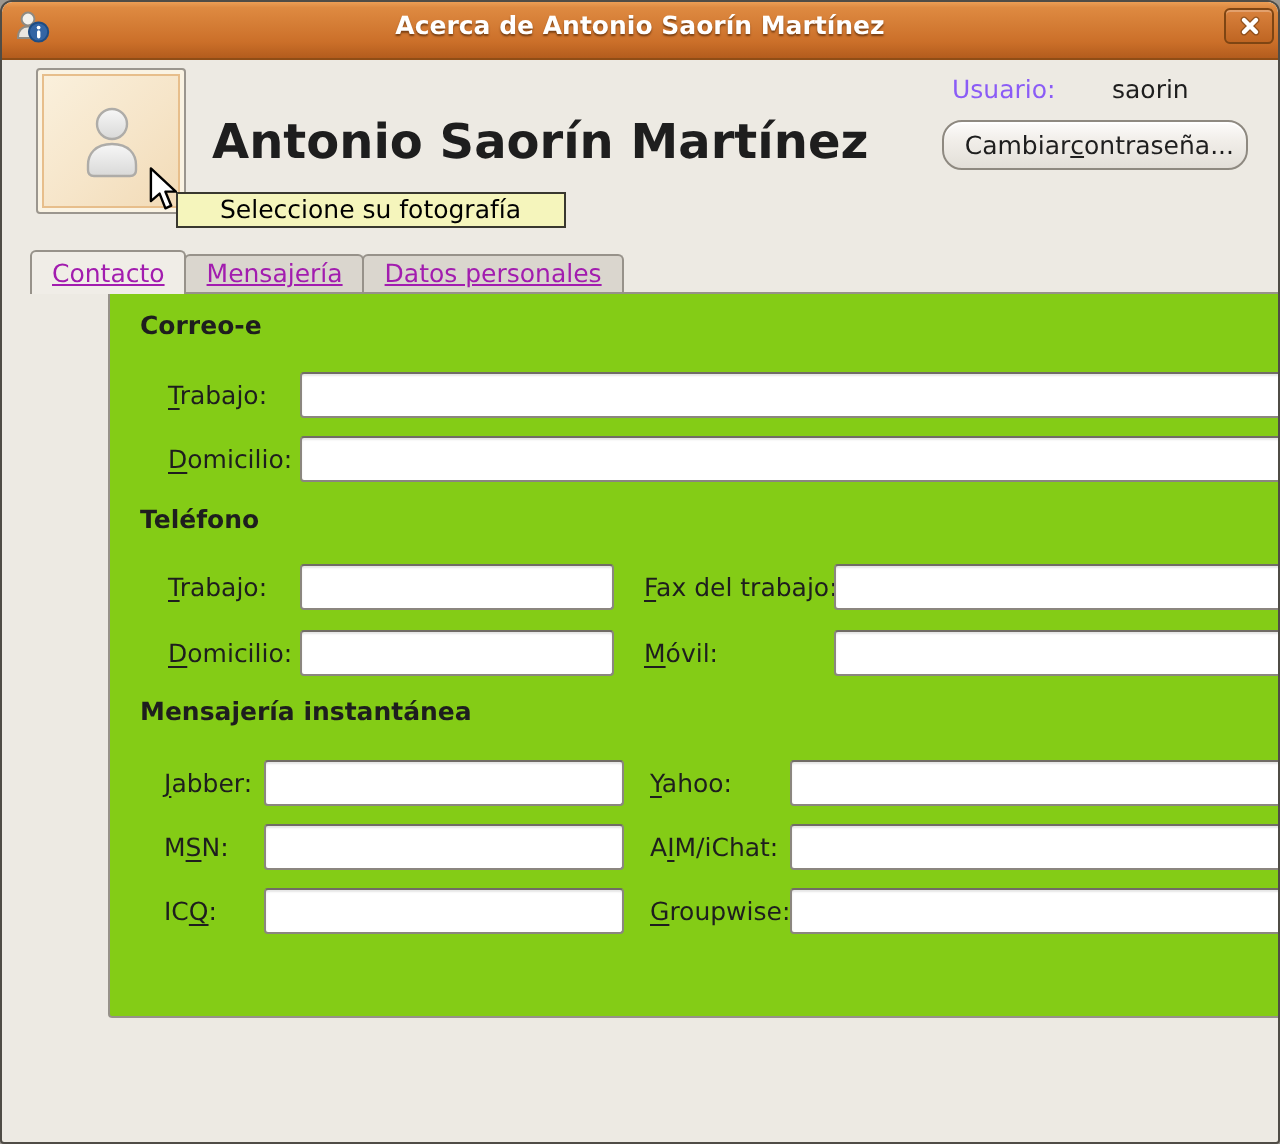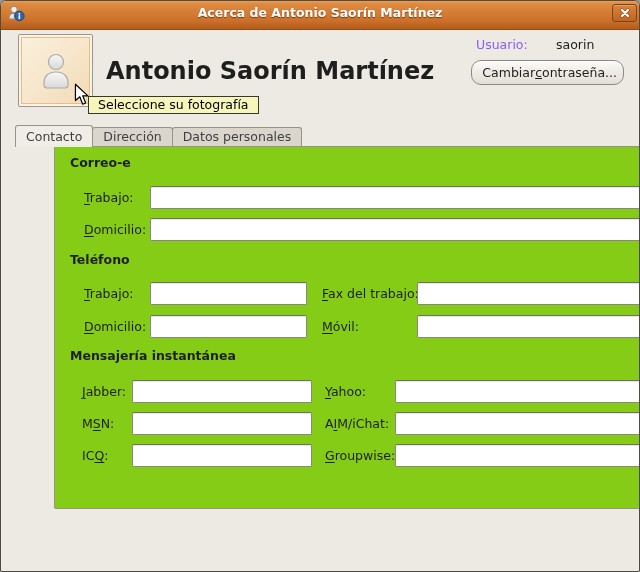--- a/index.html
+++ b/index.html
@@ -42,21 +42,21 @@
   .photo-inner{
     width:100%;height:100%;border:1px solid #E7BE8B;
     background:linear-gradient(135deg,#FAF0DC 0%,#F6E5C9 55%,#F2DBB7 100%);
     display:flex;align-items:center;justify-content:center;
   }
   .name-heading{
     position:absolute;left:105px;top:56px;font-size:24px;font-weight:bold;color:#1E1E1E;
   }
   .tooltip{
     position:absolute;left:87px;top:95px;height:18px;line-height:16px;
-    background:#F5F5BC;border:1px solid #39382F;padding:0 9px;
+    background:#F5F5BC;border:1px solid #39382F;padding:0 21px;
     font-size:12.5px;color:#000;z-index:5;white-space:nowrap;
   }
   .cursor{position:absolute;left:73px;top:82px;z-index:6;}
   .user-label{position:absolute;left:475px;top:36px;font-size:12.5px;color:#8b5cf6;}
   .user-value{position:absolute;left:555px;top:36px;font-size:12.5px;color:#1E1E1E;}
 
   .gtk-btn{
     background:linear-gradient(#FDFCFB,#F1EEE9 40%,#E3DFD8);
     border:1px solid #8E8980;border-radius:10px;
     box-shadow:inset 0 1px 0 rgba(255,255,255,.9);
@@ -64,21 +64,21 @@
     display:flex;align-items:center;justify-content:flex-end;
     font-family:"DejaVu Sans","Liberation Sans",sans-serif;
   }
   .change-pass-btn{position:absolute;left:470px;top:59px;width:153px;height:25px;}
 
   
   .tabs{position:absolute;left:14px;top:124px;height:22px;display:flex;z-index:3;}
   .tab{
     height:19px;margin-top:2px;padding:0 10px;line-height:18px;
     background:#DAD6CE;border:1px solid #97928A;border-bottom:none;
-    border-radius:3px 3px 0 0;font-size:12.5px;color:#404040;cursor:pointer;
+    border-radius:3px 3px 0 0;font-size:12.5px;color:#a21caf;cursor:pointer;text-decoration:underline;
   }
   .tab + .tab{margin-left:-1px;}
   .tab.active{
     height:22px;margin-top:0;line-height:21px;background:#F0EDE7;
     position:relative;z-index:4;
   }
 
   
   .notebook{
     position:absolute;left:13px;top:145px;width:614px;height:363px;
@@ -144,21 +144,21 @@
     <path d="M1 1 L1 14.5 L4.6 11.4 L7 17.5 L9.4 16.4 L7 10.6 L11.3 10.6 Z" fill="#fff" stroke="#000" stroke-width="1" stroke-linejoin="round"></path>
   </svg>
 
   <div class="user-label">Usuario:</div>
   <div class="user-value">saorin</div>
 
   <button class="gtk-btn change-pass-btn">Cambiar <u>c</u>ontraseña...</button>
 
   <div class="tabs">
     <div class="tab active">Contacto</div>
-    <div class="tab">Dirección</div>
+    <div class="tab">Mensajería</div>
     <div class="tab">Datos personales</div>
   </div>
 
   <div class="notebook">
 
     <div class="section-title" style="left:15px;top:8px;">Correo-e</div>
     <label class="f-label" style="left:29px;top:39px;"><u>T</u>rabajo:</label>
     <input class="gtk-entry" style="left: 95px; top: 39px; width: 502px;" type="text" value="">
     <label class="f-label" style="left:29px;top:71px;"><u>D</u>omicilio:</label>
     <input class="gtk-entry" style="left: 95px; top: 71px; width: 502px;" type="text" value="">

